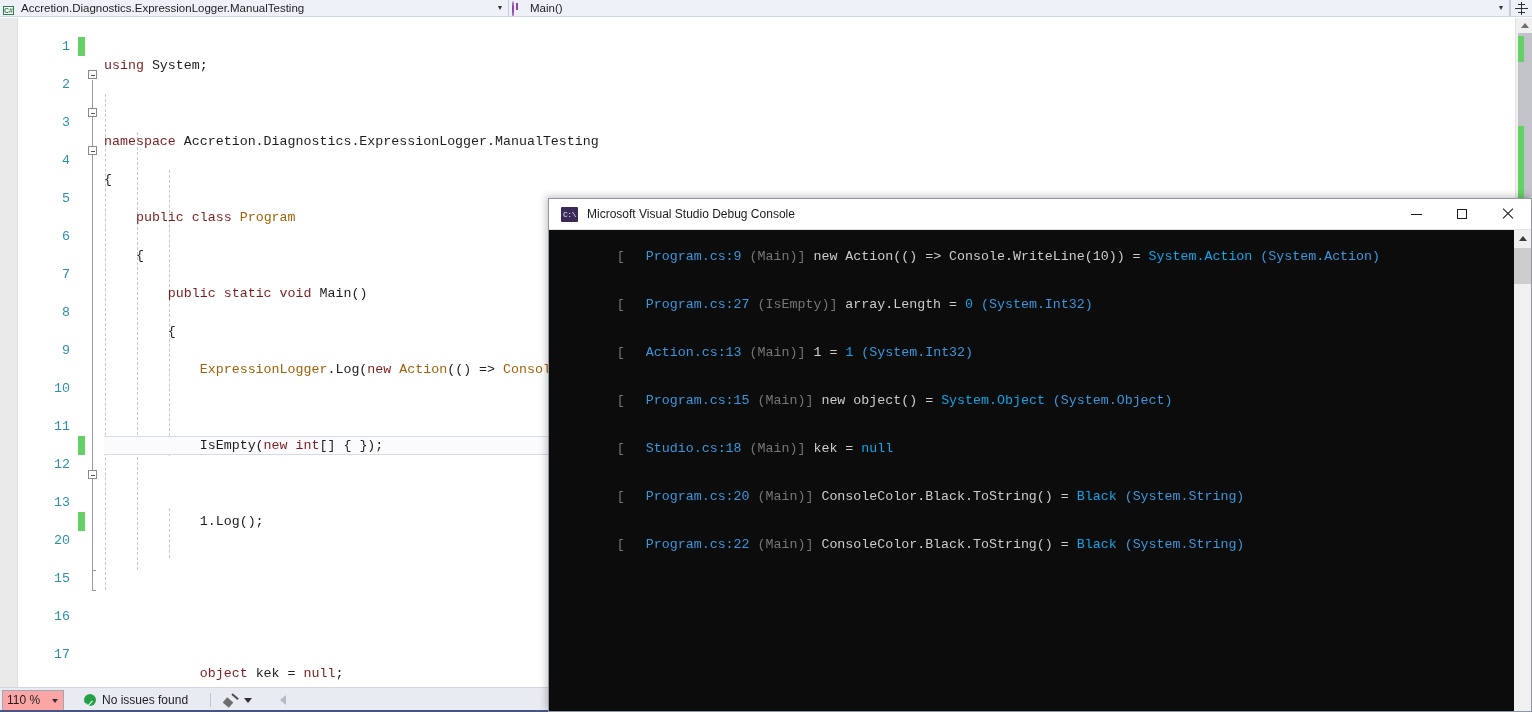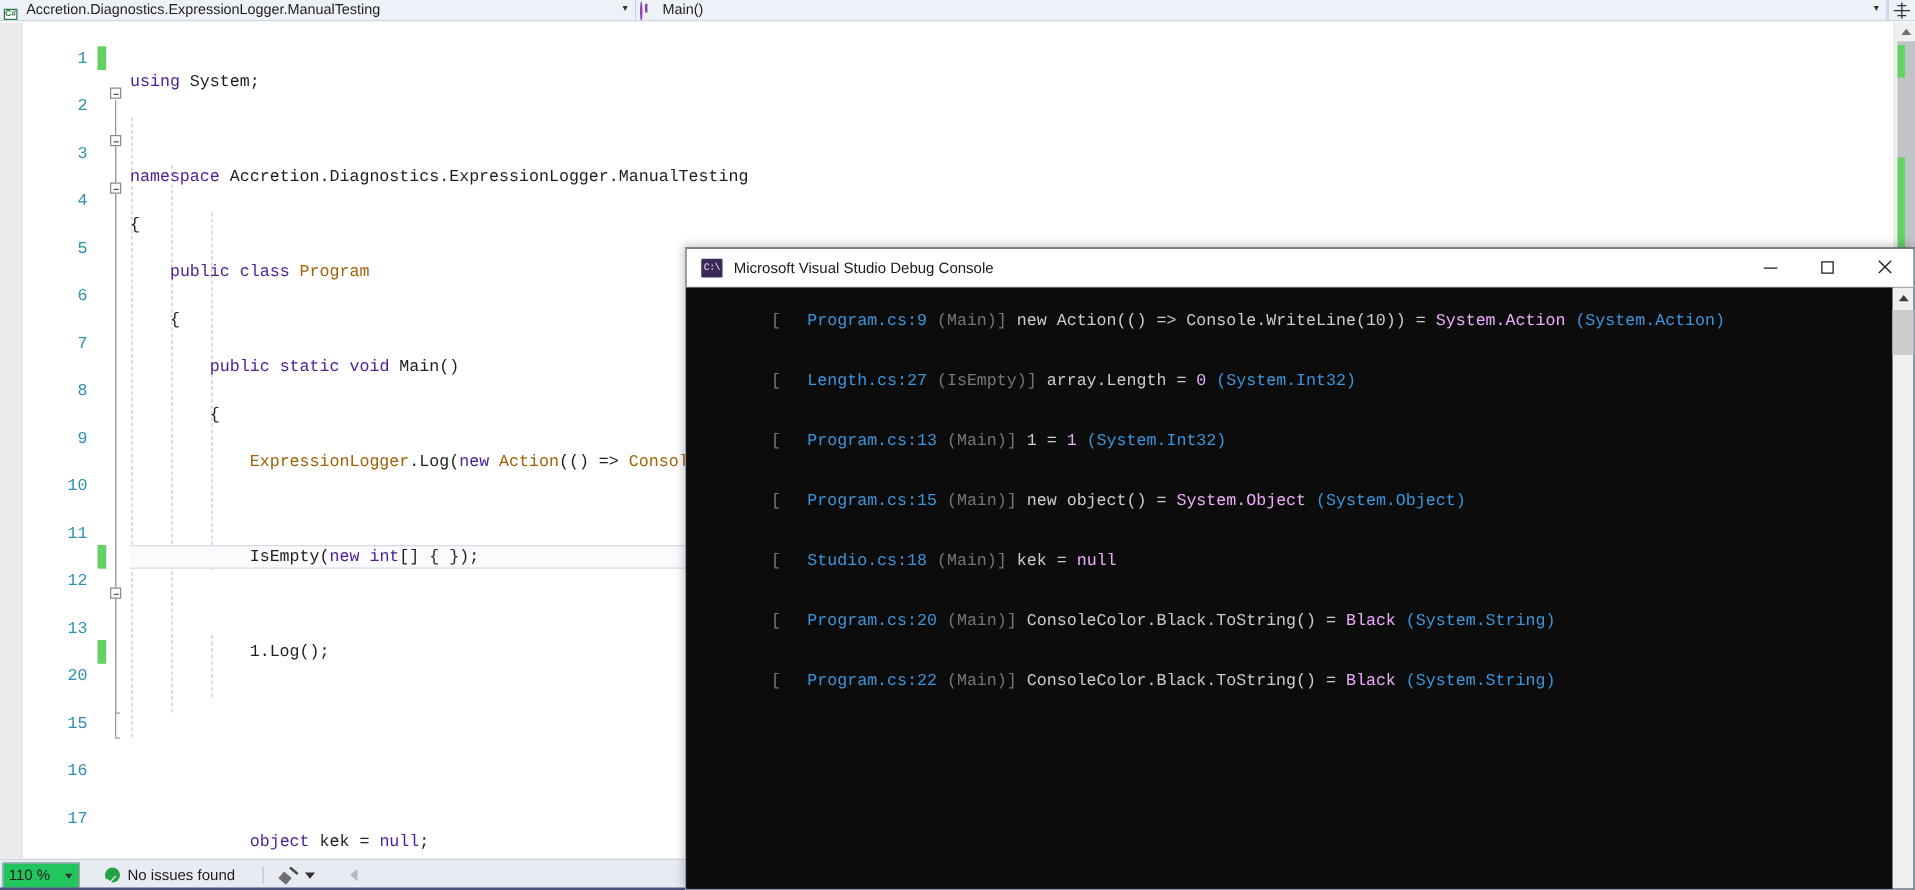--- a/index.html
+++ b/index.html
@@ -141,21 +141,21 @@
     position: absolute; left: 104px; right: 0; height: 19px;
     border-top: 1px solid #d6dbe6; border-bottom: 1px solid #d6dbe6;
     background: #fbfbfd;
   }
   
   .guide {
     position: absolute; width: 0; border-left: 1px dashed #c8c8c8;
   }
 
   
-  .kw   { color: #4c1d95; }
+  .kw   { color: #7f1d1d; }
   .type { color: #a16207; }
 
   
   .ed-scroll {
     position: absolute; right: 0; top: 18px; width: 17px; height: 669px;
     background: #f0f0f0; border-left: 1px solid #e3e3e3;
   }
   .ed-scroll-up {
     position: absolute; left: 0; top: 0; width: 17px; height: 14px;
     display: flex; align-items: center; justify-content: center;
@@ -173,21 +173,21 @@
   }
 
   
   .statusbar {
     position: absolute; left: 0; bottom: 0; width: 1532px; height: 25px;
     background: #e9ebf2; border-top: 1px solid #d3d7e2;
     display: flex; align-items: center;
   }
   .zoom-combo {
     width: 62px; height: 21px; margin-left: 2px;
-    background: #22c55e; border: 1px solid #a0a6b5;
+    background: #fca5a5; border: 1px solid #a0a6b5;
     display: flex; align-items: center; font-size: 12px;
     padding-left: 4px; position: relative;
   }
   .zoom-combo .arr {
     position: absolute; right: 5px; top: 8px;
     width: 0; height: 0; border-left: 3.5px solid transparent;
     border-right: 3.5px solid transparent; border-top: 4px solid #303030;
   }
   .st-issues { display: flex; align-items: center; margin-left: 20px; }
   .ok-circle {
@@ -273,21 +273,21 @@
   }
   .con-line {
     font-family: "Liberation Mono", monospace;
     font-size: 13.3px; line-height: 16px;
     white-space: pre; color: #cccccc;
   }
   .c-brk  { color: #767676; }
   .c-file { color: #3a96dd; padding-left: 21px; }
   .c-meth { color: #767676; }
   .c-expr { color: #cccccc; font-family: Liberation Mono, monospace; }
-  .c-val  { color: #f0abfc; }
+  .c-val  { color: #0ea5e9; }
   .c-type { color: #3a96dd; }
 
   .con-scroll {
     position: absolute; right: 0; top: 31px; width: 17px; height: 481px;
     background: #f0f0f0;
   }
   .con-scroll-up {
     position: absolute; left: 0; top: 0; width: 17px; height: 17px;
     display: flex; align-items: center; justify-content: center;
   }
@@ -506,25 +506,25 @@
       </span>
     </div>
 
     <div class="con-body">
 
       <div class="con-line">
         <span class="c-brk">[</span><span class="c-file">Program.cs:9</span><span class="c-meth"> </span><span class="c-meth">(Main)</span><span class="c-brk">]</span> <span class="c-expr">new Action(() =&gt; Console.WriteLine(10))</span><span class="c-expr"> = </span><span class="c-val">System.Action</span> <span class="c-type">(System.Action)</span>
       </div>
 
       <div class="con-line">
-        <span class="c-brk">[</span><span class="c-file">Length.cs:27</span><span class="c-meth"> </span><span class="c-meth">(IsEmpty)</span><span class="c-brk">]</span> <span class="c-expr">array.Length</span><span class="c-expr"> = </span><span class="c-val">0</span> <span class="c-type">(System.Int32)</span>
-      </div>
-
-      <div class="con-line">
-        <span class="c-brk">[</span><span class="c-file">Program.cs:13</span><span class="c-meth"> </span><span class="c-meth">(Main)</span><span class="c-brk">]</span> <span class="c-expr">1</span><span class="c-expr"> = </span><span class="c-val">1</span> <span class="c-type">(System.Int32)</span>
+        <span class="c-brk">[</span><span class="c-file">Program.cs:27</span><span class="c-meth"> </span><span class="c-meth">(IsEmpty)</span><span class="c-brk">]</span> <span class="c-expr">array.Length</span><span class="c-expr"> = </span><span class="c-val">0</span> <span class="c-type">(System.Int32)</span>
+      </div>
+
+      <div class="con-line">
+        <span class="c-brk">[</span><span class="c-file">Action.cs:13</span><span class="c-meth"> </span><span class="c-meth">(Main)</span><span class="c-brk">]</span> <span class="c-expr">1</span><span class="c-expr"> = </span><span class="c-val">1</span> <span class="c-type">(System.Int32)</span>
       </div>
 
       <div class="con-line">
         <span class="c-brk">[</span><span class="c-file">Program.cs:15</span><span class="c-meth"> </span><span class="c-meth">(Main)</span><span class="c-brk">]</span> <span class="c-expr">new object()</span><span class="c-expr"> = </span><span class="c-val">System.Object</span> <span class="c-type">(System.Object)</span>
       </div>
 
       <div class="con-line">
         <span class="c-brk">[</span><span class="c-file">Studio.cs:18</span><span class="c-meth"> </span><span class="c-meth">(Main)</span><span class="c-brk">]</span> <span class="c-expr">kek</span><span class="c-expr"> = </span><span class="c-val">null</span>
       </div>
 

